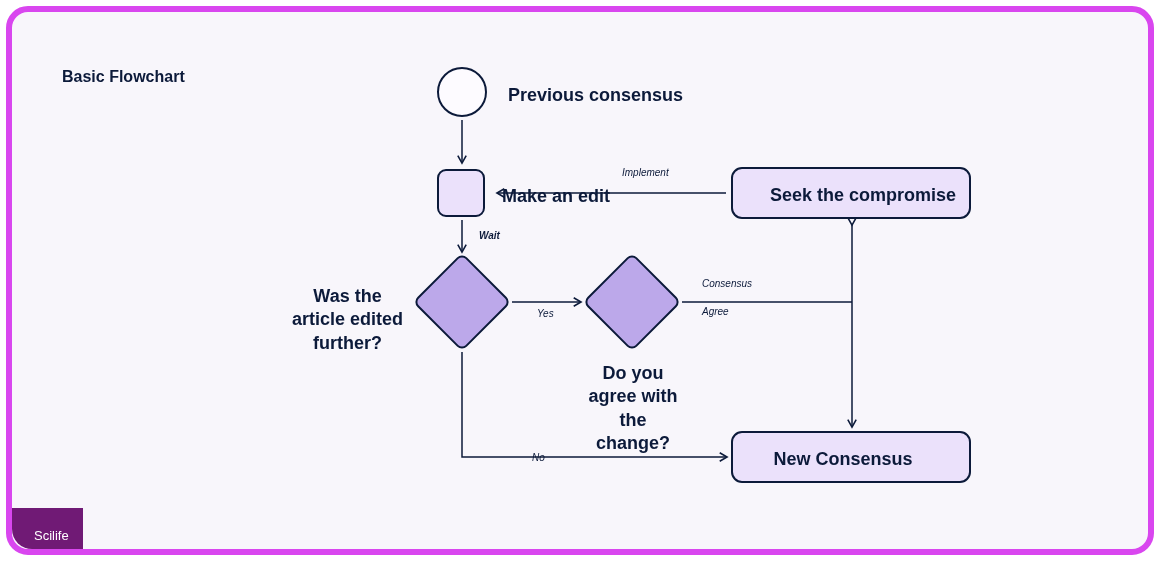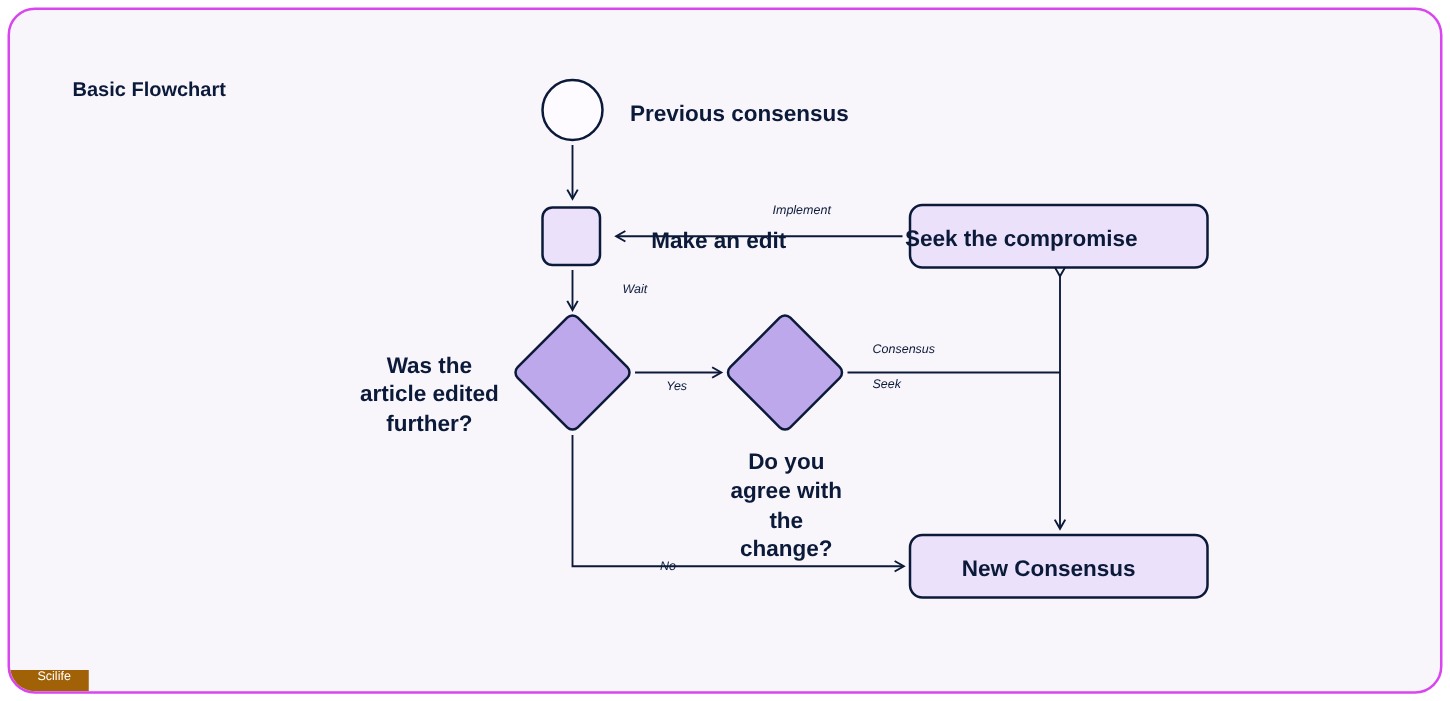--- a/index.html
+++ b/index.html
@@ -10,40 +10,40 @@
       height: 561px;
       position: relative;
     }
     .card {
       position: absolute;
       top: 6px;
       left: 6px;
       right: 6px;
       bottom: 6px;
       background: #f8f6fb;
-      border: 2px solid #d946ef;
+      border: 6px solid #d946ef;
       border-radius: 22px;
       overflow: hidden;
     }
     .title {
       position: absolute;
       top: 56px;
       left: 50px;
       font-size: 16px;
       font-weight: 700;
       color: #0c1a3a;
     }
     .brand {
       position: absolute;
       left: 0;
       bottom: 0;
-      background: #a16207;
+      background: #701a75;
       color: #fff;
-      font-size: 10px;
-      padding: 0 14px 6px 22px;
+      font-size: 13px;
+      padding: 20px 14px 6px 22px;
       border-bottom-left-radius: 20px;
     }
     .node-text {
       position: absolute;
       color: #0c1a3a;
       font-weight: 700;
       font-size: 18px;
       line-height: 1.3;
       text-align: center;
     }
@@ -103,27 +103,27 @@
     <line x1="670" y1="290" x2="840" y2="290" class="conn"></line>
 
     <line x1="714" y1="181" x2="486" y2="181" class="conn" marker-end="url(#arrow)"></line>
 
     <line x1="840" y1="212" x2="840" y2="414" class="conn" marker-start="url(#arrowboth)" marker-end="url(#arrow)"></line>
 
     <path d="M450 340 L450 445 L714 445" class="conn" marker-end="url(#arrow)"></path>
   </svg>
 
   <div class="node-text" style="left:496px; top:72px; text-align:left;">Previous consensus</div>
-  <div class="node-text" style="left:490px; top:173px; text-align:left;margin-left:23px;">Make an edit</div>
+  <div class="node-text" style="left:490px; top:173px; text-align:left;">Make an edit</div>
   <div class="node-text" style="left:571px; top:350px; width:100px;">Do you agree with the change?</div>
   <div class="node-text" style="left:273px; top:273px; width:125px; text-align:center;">Was the article edited further?</div>
-  <div class="node-text" style="left:690px; top:172px; width:238px;">Seek the compromise</div>
+  <div class="node-text" style="left:732px; top:172px; width:238px;">Seek the compromise</div>
   <div class="node-text" style="left:720px; top:436px; width:222px;">New Consensus</div>
 
-  <div class="edge-label" style="left:490px; top:218px;">Wait</div>
+  <div class="edge-label" style="left:467px; top:218px;font-weight:bold;">Wait</div>
   <div class="edge-label" style="left:525px; top:280px;margin-top:16px;">Yes</div>
   <div class="edge-label" style="left:520px; top:440px;">No</div>
   <div class="edge-label" style="left:690px; top:266px;">Consensus</div>
-  <div class="edge-label" style="left:690px; top:294px;">Seek</div>
+  <div class="edge-label" style="left:690px; top:294px;">Agree</div>
   <div class="edge-label" style="left:610px; top:155px;">Implement</div>
 
   <div class="brand">Scilife</div>
 </div>
 
 </body></html>

